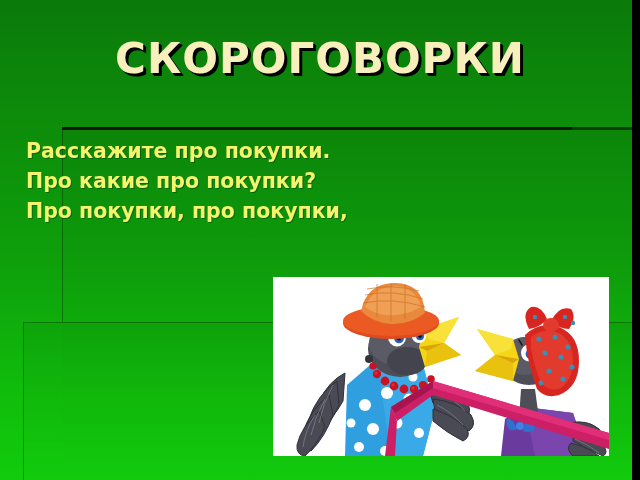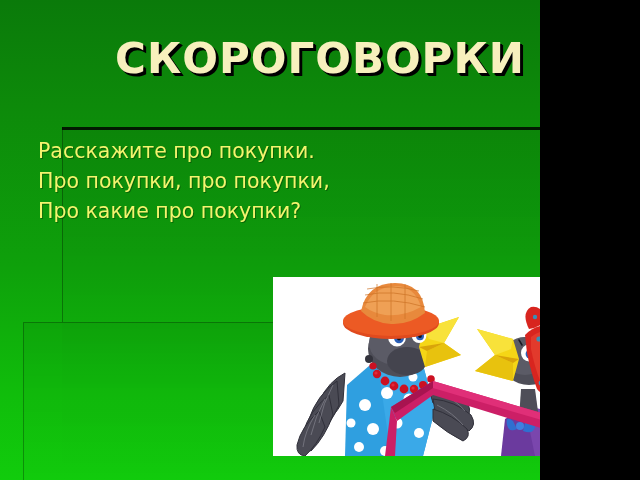--- a/index.html
+++ b/index.html
@@ -2,21 +2,21 @@
 <html><head>
 <meta charset="utf-8">
 <style>
   html, body {
     margin: 0;
     padding: 0;
     background: #000;
   }
   #slide {
     position: relative;
-    width: 540px;
+    width: 632px;
     height: 480px;
     overflow: hidden;
     font-family: "DejaVu Sans", sans-serif;
     
     background: linear-gradient(to bottom, #0a7a0a 0%, #0d8a0a 22%, #0ea00b 55%, #10bd0b 82%, #11cc0c 100%);
   }
 
   
   .panel {
     position: absolute;
@@ -66,27 +66,27 @@
     font-weight: bold;
     letter-spacing: 1px;
     color: #f7f0bd;
     text-shadow: 3px 3px 0 #000000, 2px 2px 0 #000000;
     white-space: nowrap;
   }
 
   
   #body-text {
     position: absolute;
-    left: 38px;
+    left: 26px;
     top: 136px;
     width: 420px;
     font-size: 20.5px;
     line-height: 30px;
     color: #f4f46e;
-    font-weight: normal;
+    font-weight: bold;
     text-shadow: 1px 1px 0 rgba(0,0,0,0.30);
   }
   #body-text .line {
     white-space: nowrap;
   }
 
   
   #illustration {
     position: absolute;
     left: 273px;
@@ -108,22 +108,22 @@
 <div id="slide">
 
   <div class="panel" id="panel-main"></div>
   <div class="panel" id="panel-lower"></div>
   <div class="panel" id="panel-left-edge"></div>
 
   <div id="title">СКОРОГОВОРКИ</div>
 
   <div id="body-text">
     <div class="line">Расскажите про покупки.</div>
+    <div class="line">Про какие про покупки?</div>
     <div class="line">Про покупки, про покупки,</div>
-    <div class="line">Про какие про покупки?</div>
   </div>
 
   <div id="illustration">
     <svg viewBox="0 0 336 179" xmlns="http://www.w3.org/2000/svg">
       <rect x="0" y="0" width="336" height="179" fill="#ffffff"></rect>
 
       <g>
 
         <path d="M74 108 L104 82 L150 88 L162 132 L150 179 L72 179 Z" fill="#2f9fe0"></path>
         <path d="M104 82 L150 88 L162 132 L150 179 L118 179 Z" fill="#3aa9e8"></path>

